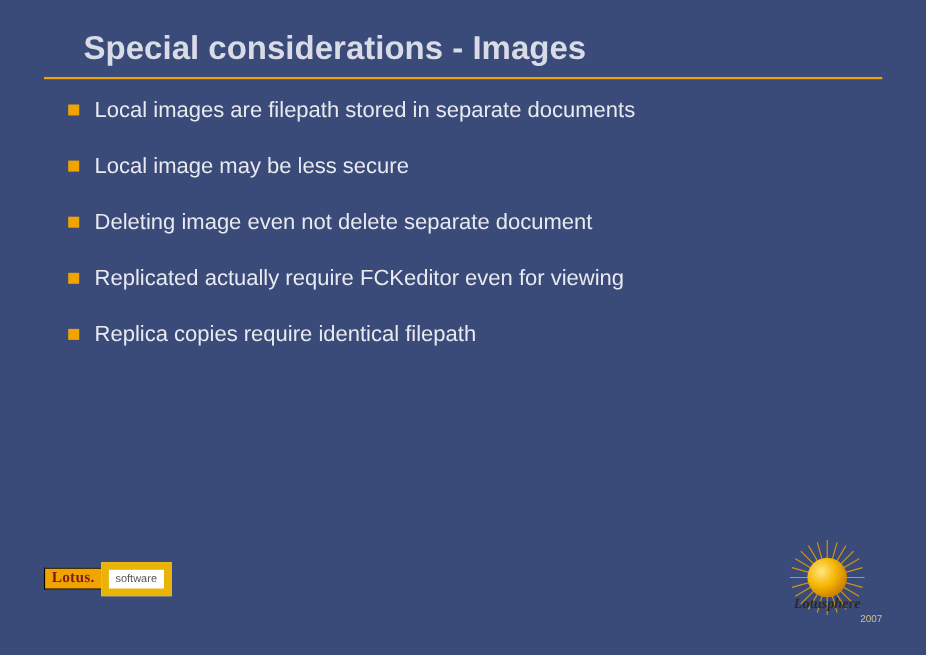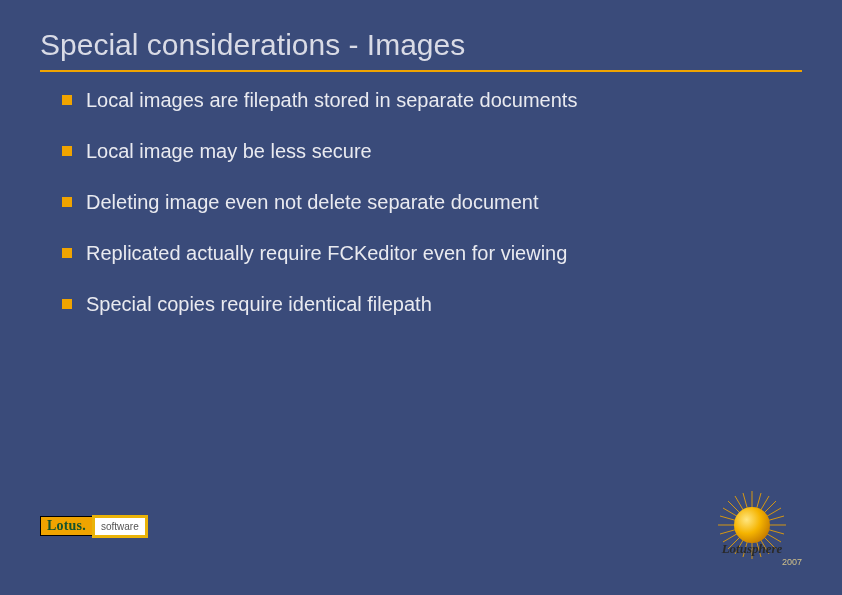--- a/index.html
+++ b/index.html
@@ -16,23 +16,24 @@
   }
   .title-wrap {
     position: absolute;
     top: 28px;
     left: 40px;
     right: 40px;
   }
   .title {
     color: #d9dbe6;
     font-size: 30px;
-    font-weight: 400;
+    font-weight: 700;
     font-family: Verdana, Arial, sans-serif;
     padding-bottom: 6px;
+    margin-left: 36px;
   }
   .title-underline {
     height: 2px;
     background: #f0a400;
     width: 100%;
     margin-top: 2px;
   }
   .content {
     position: absolute;
     top: 88px;
@@ -66,36 +67,36 @@
     height: 60px;
   }
   .lotus-badge {
     display: inline-flex;
     align-items: center;
     height: 22px;
     vertical-align: middle;
   }
   .lotus-left {
     background: #f0a400;
-    color: #14532d;
+    color: #7f1d1d;
     font-family: "Times New Roman", serif;
     font-weight: 700;
     font-size: 14px;
     padding: 1px 6px 1px 6px;
     border: 1px solid #000;
     border-right: none;
     letter-spacing: 0.2px;
   }
   .lotus-right {
     background: #fff;
     color: #555;
     font-family: Arial, sans-serif;
     font-size: 10px;
     padding: 3px 6px;
-    border: 3px solid #eab308;
+    border: 7px solid #eab308;
   }
   .sphere-logo {
     position: absolute;
     right: 10px;
     bottom: 0;
     width: 120px;
     height: 90px;
     text-align: right;
   }
 </style>
@@ -121,21 +122,21 @@
     <div class="bullet-row">
       <div class="bullet-square"></div>
       <div class="bullet-text">Deleting image even not delete separate document</div>
     </div>
     <div class="bullet-row">
       <div class="bullet-square"></div>
       <div class="bullet-text">Replicated actually require FCKeditor even for viewing</div>
     </div>
     <div class="bullet-row">
       <div class="bullet-square"></div>
-      <div class="bullet-text">Special copies require identical filepath</div>
+      <div class="bullet-text">Replica copies require identical filepath</div>
     </div>
   </div>
 
   <div class="footer">
     <span class="lotus-badge">
       <span class="lotus-left">Lotus.</span>
       <span class="lotus-right">software</span>
     </span>
 
     <div class="sphere-logo">

